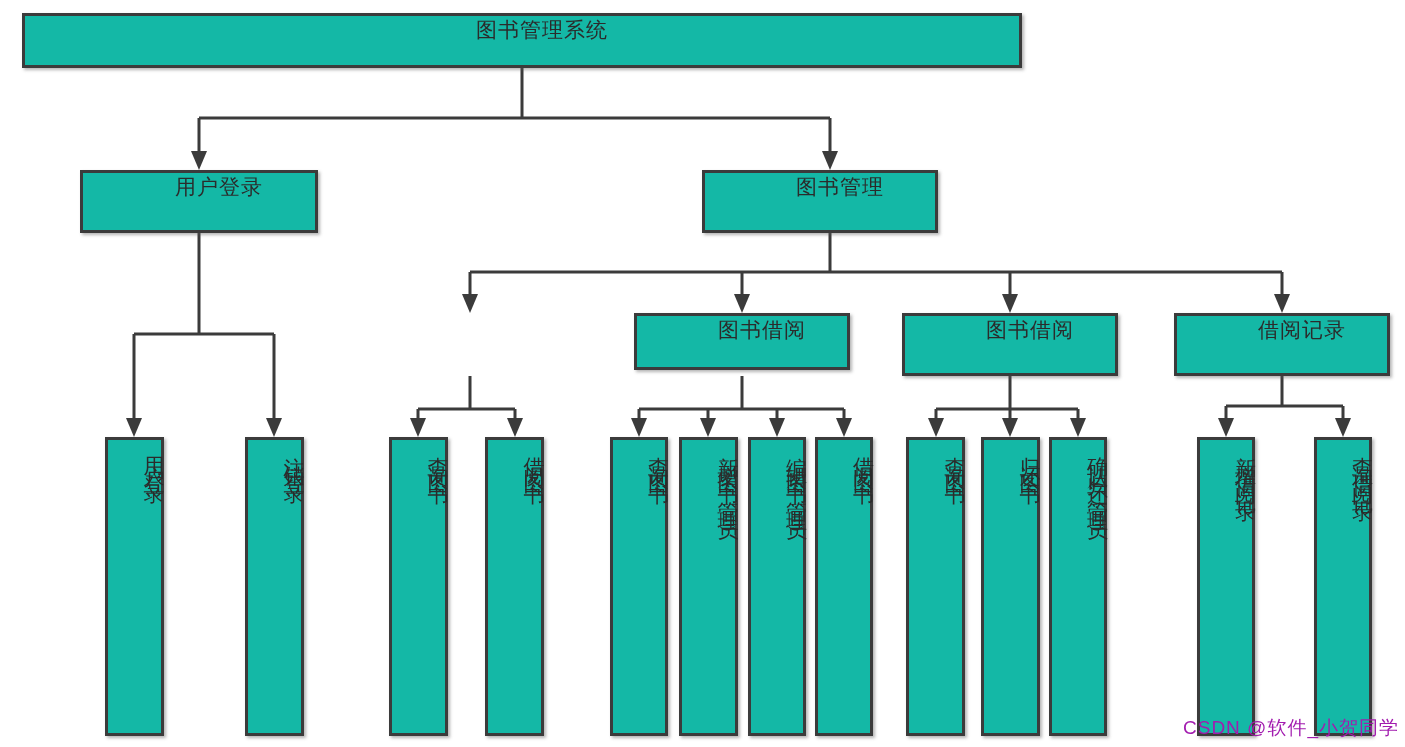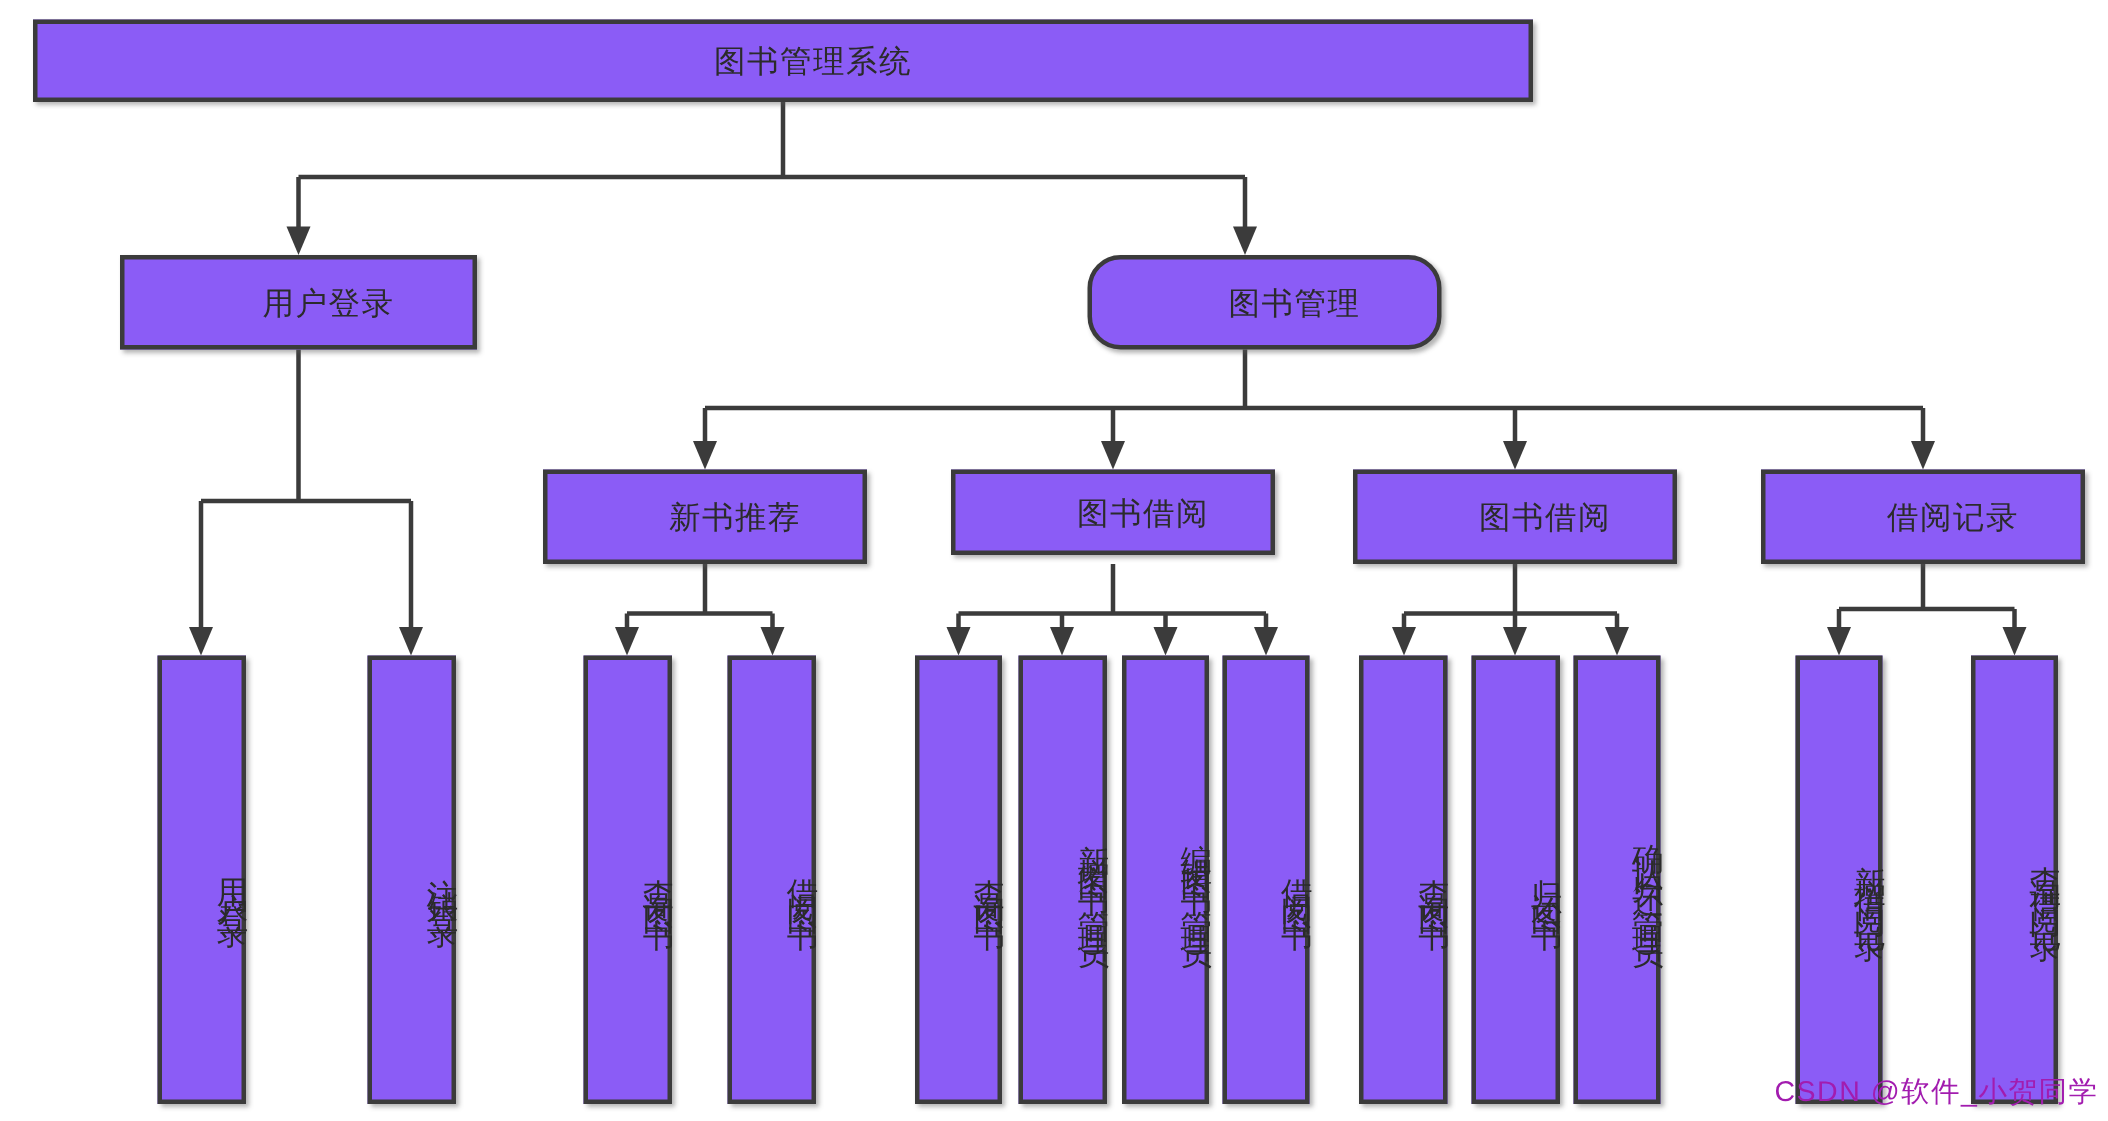--- a/index.html
+++ b/index.html
@@ -17,25 +17,24 @@
   }
   svg.connectors {
     position: absolute;
     left: 0; top: 0;
     width: 1405px;
     height: 747px;
     z-index: 1;
   }
   .node {
     position: absolute;
-    background: #8b5cf6;
+    background: #14b8a6;
     border: 3px solid #3b3b3b;
     box-sizing: border-box;
     display: flex;
-    align-items: center;
     justify-content: center;
     color: #2b2b2b;
     box-shadow: 2px 2px 3px rgba(90,90,90,0.45);
     z-index: 2;
     padding-left: 40px;
   }
   .node .h-label {
     font-size: 21px;
     letter-spacing: 1px;
     white-space: nowrap;
@@ -91,27 +90,24 @@
       </g>
   </svg>
 
   <div class="node" style="left:22px; top:13px; width:1000px; height:55px;">
     <span class="h-label">图书管理系统</span>
   </div>
 
   <div class="node" style="left:80px; top:170px; width:238px; height:63px;">
     <span class="h-label">用户登录</span>
   </div>
-  <div class="node" style="left:725px; top:170px; width:236px; height:63px;border-radius:22px;">
+  <div class="node" style="left:702px; top:170px; width:236px; height:63px;">
     <span class="h-label">图书管理</span>
   </div>
 
-  <div class="node" style="left:362px; top:313px; width:216px; height:63px;">
-    <span class="h-label">新书推荐</span>
-  </div>
   <div class="node" style="left:634px; top:313px; width:216px; height:57px;font-family:Liberation Mono, monospace;">
     <span class="h-label">图书借阅</span>
   </div>
   <div class="node" style="left:902px; top:313px; width:216px; height:63px;">
     <span class="h-label">图书借阅</span>
   </div>
   <div class="node" style="left:1174px; top:313px; width:216px; height:63px;">
     <span class="h-label">借阅记录</span>
   </div>
 

